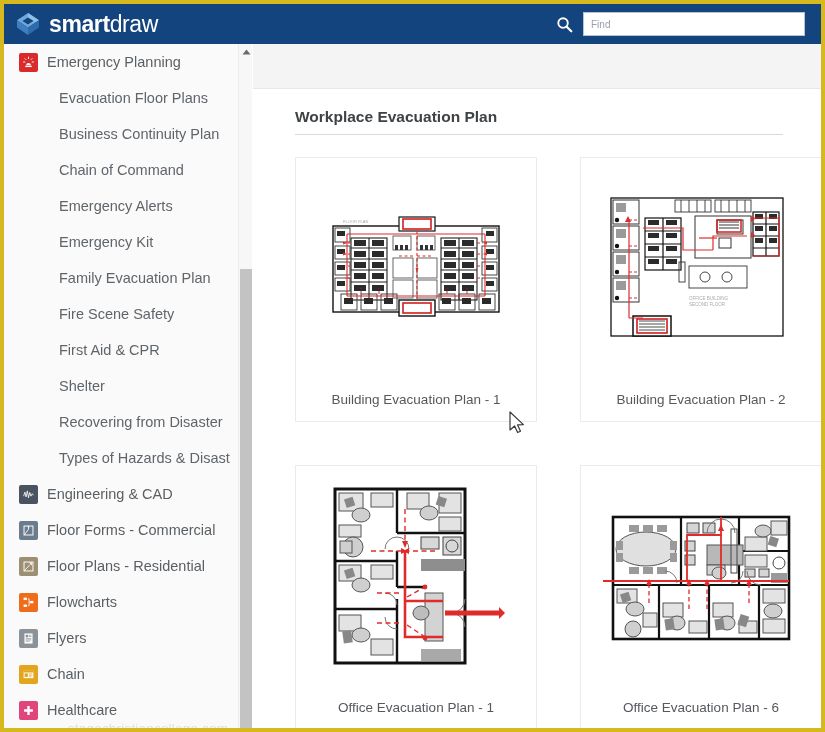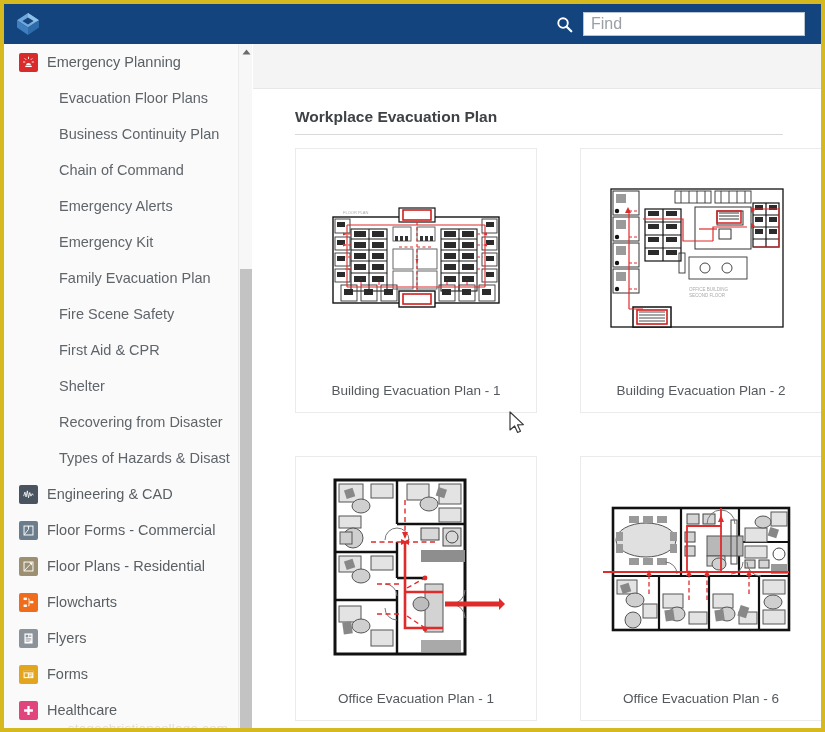--- a/index.html
+++ b/index.html
@@ -34,21 +34,21 @@
   #logo-text .bold { font-weight: 700; }
   #search-wrap {
     position: absolute; right: 16px; top: 8px;
     display: flex; align-items: center;
   }
   #search-icon { width: 17px; height: 17px; margin-right: 10px; }
   #search-input {
     width: 222px; height: 24px;
     border: 1px solid #b9c4d2; background: #ffffff;
     font-family: "Liberation Sans", sans-serif;
-    font-size: 16px; color: #555; padding: 8px 7px;
+    font-size: 10px; color: #555; padding: 8px 7px;
     outline: none;
   }
   #search-input::placeholder { color: #9aa0a6; }
 
   
   #sidebar {
     position: absolute; left: 0; top: 40px;
     width: 248px; height: 688px;
     background: #fafafa;
     border-right: 1px solid #e2e2e2;
@@ -112,21 +112,21 @@
   #page-title {
     position: absolute; left: 42px; top: 64px;
     font-size: 15.5px; font-weight: 700; color: #3e4245;
   }
   #title-rule {
     position: absolute; left: 42px; top: 90px;
     width: 488px; height: 1px; background: #d9d9d9;
   }
 
   #grid {
-    position: absolute; left: 42px; top: 104px;
+    position: absolute; left: 42px; top: 113px;
     width: 518px;
     display: grid;
     grid-template-columns: 242px 242px;
     column-gap: 28px; row-gap: 27px; gap: 43px;
   }
   .card {
     width: 242px; height: 265px;
     border: 1px solid #ebebeb; background: #ffffff;
     display: flex; flex-direction: column;
     align-items: center; justify-content: flex-start;
@@ -154,20 +154,21 @@
 
   <div id="header">
     <div id="logo-wrap">
       <svg id="logo-icon" viewBox="0 0 24 24">
         <polygon points="12,1 23,8.2 12,15.5 1,8.2" fill="#6fa8dc"></polygon>
         <polygon points="12,1 23,8.2 12,12.6" fill="#8fc0e8"></polygon>
         <polygon points="1,8.2 12,15.5 12,23 1,15.6" fill="#3f7fc0"></polygon>
         <polygon points="23,8.2 12,15.5 12,23 23,15.6" fill="#2e6bab"></polygon>
         <polygon points="12,5.4 17.6,9 12,12.6 6.4,9" fill="#13447e"></polygon>
       </svg>
+      <div id="logo-text"><span class="bold">smart</span><span>draw</span></div>
     </div>
     <div id="search-wrap">
       <svg id="search-icon" viewBox="0 0 20 20">
         <circle cx="8.3" cy="8.3" r="5.6" fill="none" stroke="#ffffff" stroke-width="2.2"></circle>
         <line x1="12.6" y1="12.6" x2="18" y2="18" stroke="#ffffff" stroke-width="2.6" stroke-linecap="round"></line>
       </svg>
       <input id="search-input" type="text" value="" placeholder="Find" style="">
     </div>
   </div>
 
@@ -251,21 +252,21 @@
 
     <div class="nav-group">
       <span class="gicon" style="background:#e3a51e;">
         <svg width="13" height="13" viewBox="0 0 16 16">
             <rect x="2" y="3.5" width="12" height="9" fill="#fff"></rect>
             <rect x="2" y="3.5" width="12" height="2" fill="#e3a51e"></rect>
             <rect x="3.2" y="6.6" width="4" height="4.4" fill="#e3a51e"></rect>
             <path d="M8.4 7.2h4.4M8.4 9h4.4M8.4 10.8h3" stroke="#e3a51e" stroke-width="0.9"></path>
           </svg>
       </span>
-      <span class="glabel">Forms</span>
+      <span class="glabel">Chain</span>
     </div>
 
     <div class="nav-group">
       <span class="gicon" style="background:#e0457b;">
         <svg width="13" height="13" viewBox="0 0 16 16">
             <path d="M6.6 2.6h2.8v4h4v2.8h-4v4H6.6v-4h-4V6.6h4z" fill="#fff"></path>
           </svg>
       </span>
       <span class="glabel">Healthcare</span>
     </div>

